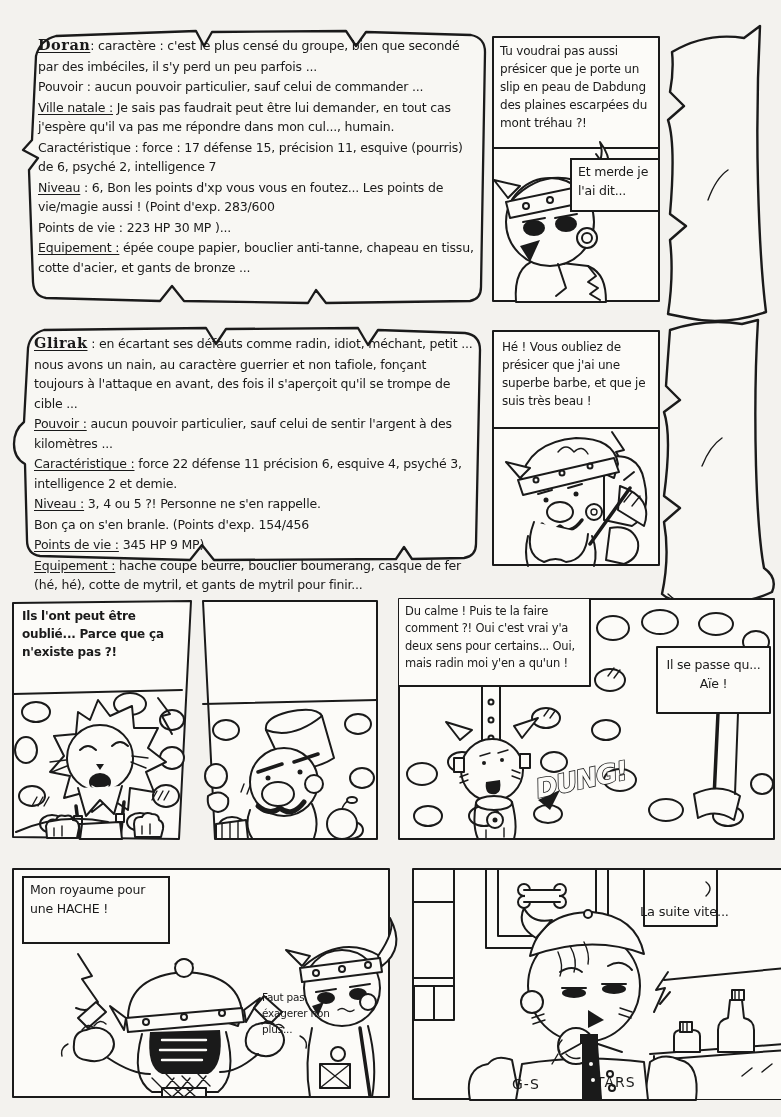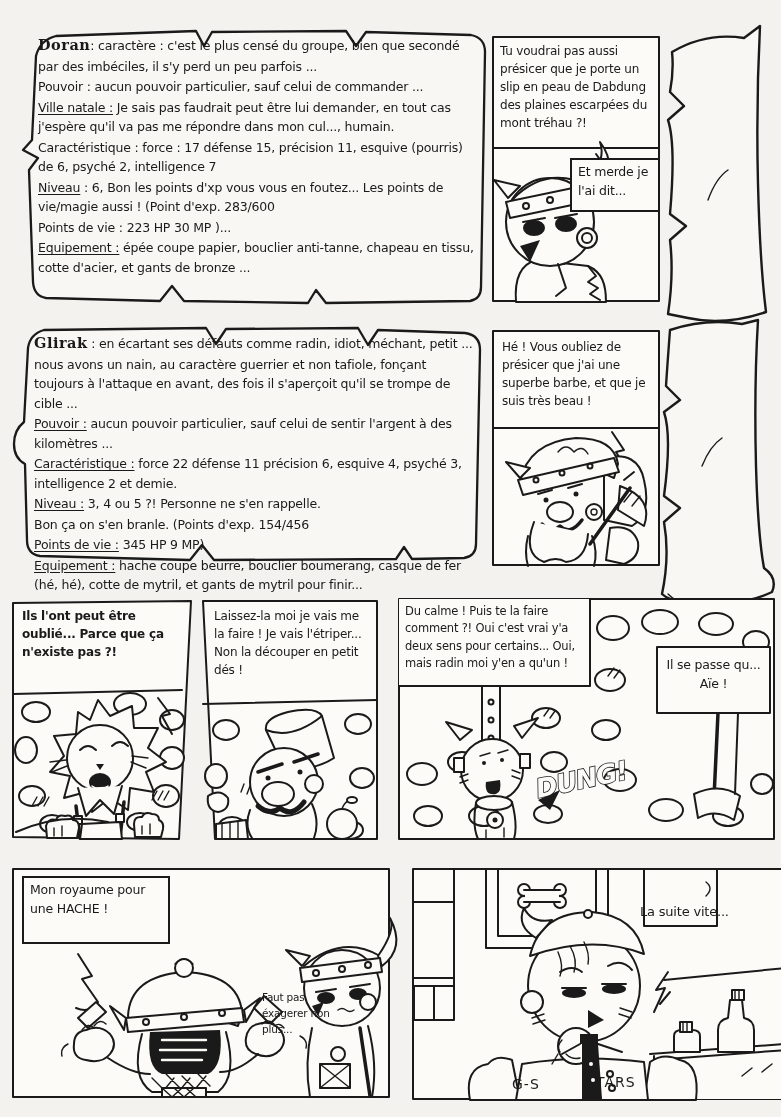--- a/index.html
+++ b/index.html
@@ -12,21 +12,21 @@
   .thin { stroke-width:1.4; }
   .fat  { stroke-width:3.5; }
   .fillw{ fill:var(--panel); }
   .fillk{ fill:var(--ink); stroke:none; }
   .white{ stroke:var(--panel); fill:none; stroke-width:2.4; stroke-linecap:round; }
 
   .sheet-text { font-size:12.5px; line-height:1.56; letter-spacing:-0.2px; }
   .sheet-line { margin:0 0 1px 0; }
   .sheet-label { text-decoration:underline; text-underline-offset:2px; }
   .sheet-title { font-family:"DejaVu Serif", serif; font-weight:bold; font-size:14.5px;
-                 text-underline-offset:2px; letter-spacing:0.5px; }
+                 text-decoration:underline; text-underline-offset:2px; letter-spacing:0.5px; }
 
   .bubble-text { font-size:12px; line-height:1.5; letter-spacing:-0.2px; }
   .boxed { background:var(--panel); border:2px solid var(--ink); padding:3px 6px; }
   .sfx-text { font-family:"DejaVu Sans", sans-serif; font-weight:bold; font-style:italic;
               font-size:26px; fill:var(--panel); stroke:var(--ink); stroke-width:1.6px;
               paint-order:stroke; letter-spacing:-1px; }
   .shirt-text { font-size:14px; letter-spacing:1px; }
 </style>
 </head>
 <body>
@@ -209,21 +209,20 @@
       <circle cx="114" cy="184" r="9" class="ink fillw"></circle>
       <path class="ink thin" d="M44,184 l-3,8 M50,186 l-3,8"></path>
       <path class="ink" d="M50,210 Q44,226 52,238 M112,204 Q120,222 114,238"></path>
       <circle cx="142" cy="224" r="15" class="ink fillw"></circle>
       <path class="ink thin" d="M142,209 q2,-6 6,-8"></path>
       <ellipse cx="152" cy="200" rx="5" ry="3" class="ink fillw"></ellipse>
       <path class="ink fillw" d="M16,224 L46,220 L48,239 L16,239 Z"></path>
       <path class="ink thin" d="M22,224 v14 M30,223 v15 M38,222 v16"></path>
       <path class="ink fillw" d="M8,196 Q20,188 28,198 Q30,210 18,212 Q6,210 8,196 Z"></path>
     </svg>
-    <div class="abs bubble-text" style="left:14px; top:7px; width:150px;">Laissez-la moi je vais me la faire ! Je vais l'étriper... Non la découper en petit dés !</div>
   </div>
 
   <div class="abs" style="left:398px; top:598px; width:377px; height:242px;">
     <svg width="377" height="242" viewBox="0 0 377 242">
       <rect x="1" y="1" width="375" height="240" class="ink fillw"></rect>
 
       <ellipse cx="215" cy="30" rx="16" ry="12" class="ink fillw"></ellipse>
       <ellipse cx="262" cy="24" rx="18" ry="12" class="ink fillw"></ellipse>
       <ellipse cx="318" cy="26" rx="17" ry="11" class="ink fillw"></ellipse>
       <ellipse cx="358" cy="44" rx="13" ry="11" class="ink fillw"></ellipse>

